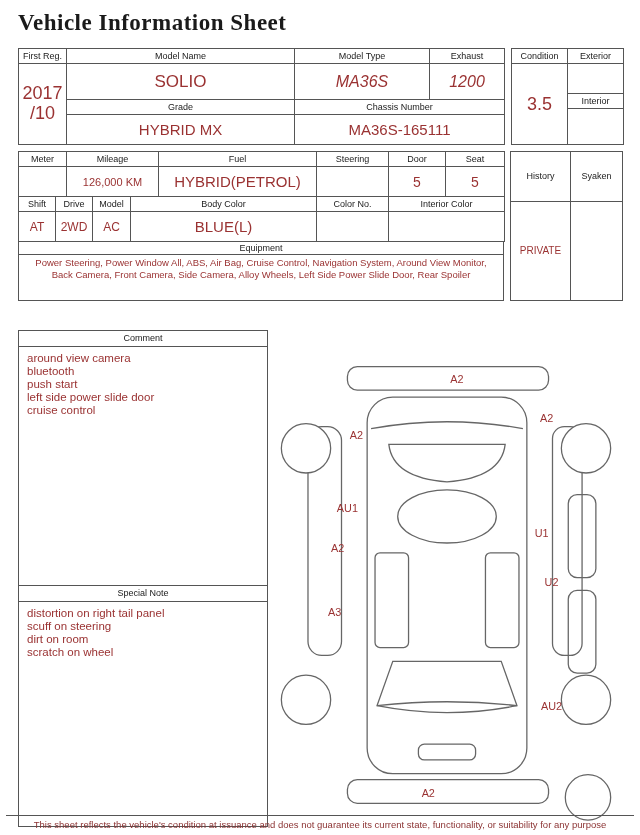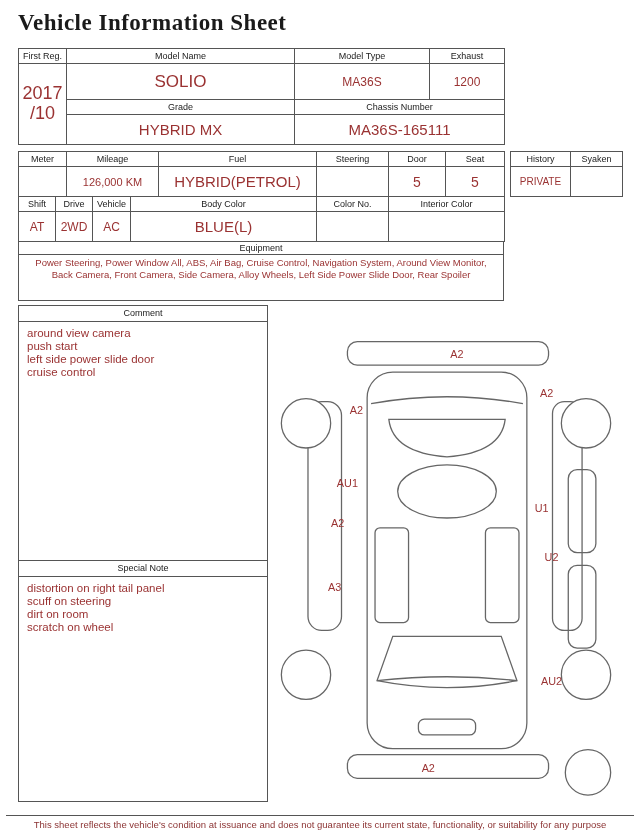--- a/index.html
+++ b/index.html
@@ -7,41 +7,41 @@
     font-family:"Liberation Sans", sans-serif; color:#1a1a1a; }
   .sheet { position:relative; width:640px; height:835px; padding:10px 18px 24px; }
   .title { font-family:"Liberation Serif", serif; font-size:23px; font-weight:bold;
     margin:0 0 12px 0; letter-spacing:.5px; }
 
   table { border-collapse:collapse; table-layout:fixed;border-radius:7px; }
   th,td { border:1px solid var(--border); overflow:hidden; }
   th { font-weight:normal; font-size:9px; color:#222; text-align:center; height:15px; padding:1px 2px; }
   td { text-align:center; vertical-align:middle; }
   .val { color:var(--accent); }
-  .s18{font-size:18px;} .s17{font-size:17px;} .s16{font-size:12px;} .s15{font-size:15px;}
+  .s18{font-size:18px;} .s17{font-size:17px;} .s16{font-size:16px;font-style:italic;} .s15{font-size:15px;}
   .s14{font-size:14px;} .s12{font-size:12px;} .s11{font-size:11px;} .s10{font-size:10px;}
   .pre { white-space:pre-line; line-height:1.1; }
 
   .row { display:flex; gap:6px; }
   .mid-row { margin-top:6px; align-items:stretch; }
   .stack > table { margin-top:-1px; }
   .stack > table:first-child { margin-top:0; }
 
   .t-topleft { width:486px; }
   .t-topright { width:112px; }
   .r-val { height:36px; }
   .r-val-s { height:30px; }
   .equip-cell { font-size:9.5px; line-height:1.3; text-align:center; padding:2px 6px; height:46px; vertical-align:top; }
 
-  .right-col { width:112px; display:flex; flex-direction:column; }
+  .right-col { width:112px; display:flex; flex-direction:row; }
   .right-col table { width:112px; margin-top:-1px; }
   .right-col table:first-child { margin-top:0; }
   .spacer { flex:1; }
 
-  .bottom-row { display:flex; margin-top:4px; height:497px; }
+  .bottom-row { display:flex; margin-top:29px; height:497px; }
   .comment-box { width:250px; border:1px solid var(--border); display:flex; flex-direction:column; }
   .box-h { font-size:9px; text-align:center; padding:2px 0 3px; border-bottom:1px solid var(--border); }
   .box-h.mid { border-top:1px solid var(--border); }
   .comment-area { height:238px; padding:5px 8px; }
   .note-area { flex:1; padding:5px 8px; }
   .red-line { color:var(--accent); font-size:11.5px; line-height:13px; }
 
   .diagram { flex:1; padding:4px 0 0 4px; }
   .diagram svg { width:350px; height:490px; display:block; }
   .mark { fill:var(--accent); font-size:11px; font-family:"Liberation Sans", sans-serif; }
@@ -83,20 +83,42 @@
         <th>Grade</th>
         <th colspan="2">Chassis Number</th>
       </tr>
       <tr class="r-val-s">
         <td class="val s15">HYBRID MX</td>
         <td colspan="2" class="val s15">MA36S-165111</td>
       </tr>
     </tbody>
       </table>
 
+    <table class="t-topright">
+      <colgroup>
+          <col style="width:56px">
+          <col style="width:56px">
+        </colgroup>
+      <tbody>
+          <tr>
+        <th>Condition</th>
+        <th>Exterior</th>
+      </tr>
+      <tr style="height:30px">
+        <td rowspan="3" class="val s18">3.5</td>
+        <td></td>
+      </tr>
+      <tr>
+        <th>Interior</th>
+      </tr>
+      <tr style="height:36px">
+        <td></td>
+      </tr>
+    </tbody>
+      </table>
   </div>
 
   <div class="row mid-row">
     <div class="stack" style="width:486px">
       <table style="width:486px">
         <colgroup>
             <col style="width:48px">
             <col style="width:92px">
             <col style="width:158px">
             <col style="width:72px">
@@ -128,21 +150,21 @@
             <col style="width:37px">
             <col style="width:38px">
             <col style="width:186px">
             <col style="width:72px">
             <col style="width:116px">
           </colgroup>
         <tbody>
             <tr>
           <th>Shift</th>
           <th>Drive</th>
-          <th>Vehicle</th>
+          <th>Model</th>
           <th>Body Color</th>
           <th>Color No.</th>
           <th>Interior Color</th>
         </tr>
         <tr class="r-val-s">
           <td class="val s12">AT</td>
           <td class="val s12">2WD</td>
           <td class="val s12">AC</td>
           <td class="val s15">BLUE(L)</td>
           <td></td>
@@ -181,20 +203,21 @@
         </table>
       <div class="spacer"></div>
     </div>
   </div>
 
   <div class="bottom-row">
     <div class="comment-box">
       <div class="box-h">Comment</div>
       <div class="comment-area">
         <div class="red-line">around view camera</div>
+        <div class="red-line">bluetooth</div>
         <div class="red-line">push start</div>
         <div class="red-line">left side power slide door</div>
         <div class="red-line">cruise control</div>
       </div>
       <div class="box-h mid">Special Note</div>
       <div class="note-area">
         <div class="red-line">distortion on right tail panel</div>
         <div class="red-line">scuff on steering</div>
         <div class="red-line">dirt on room</div>
         <div class="red-line">scratch on wheel</div>

